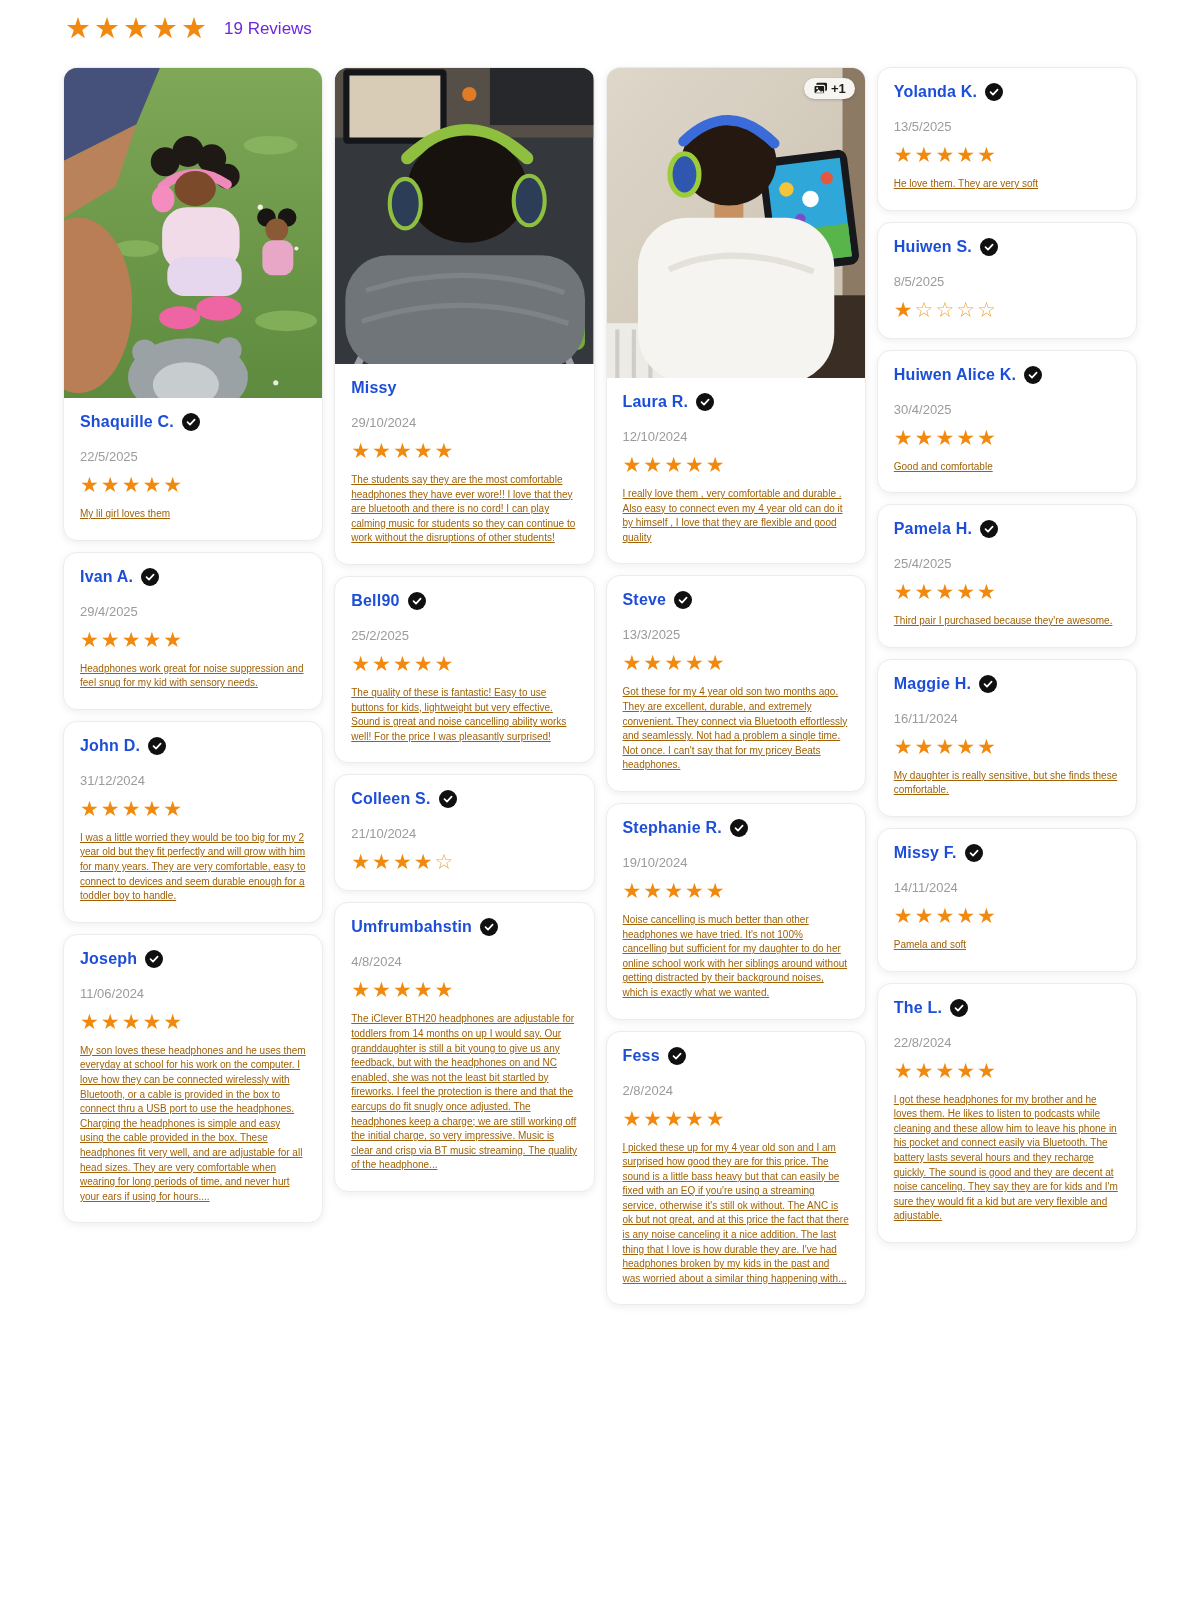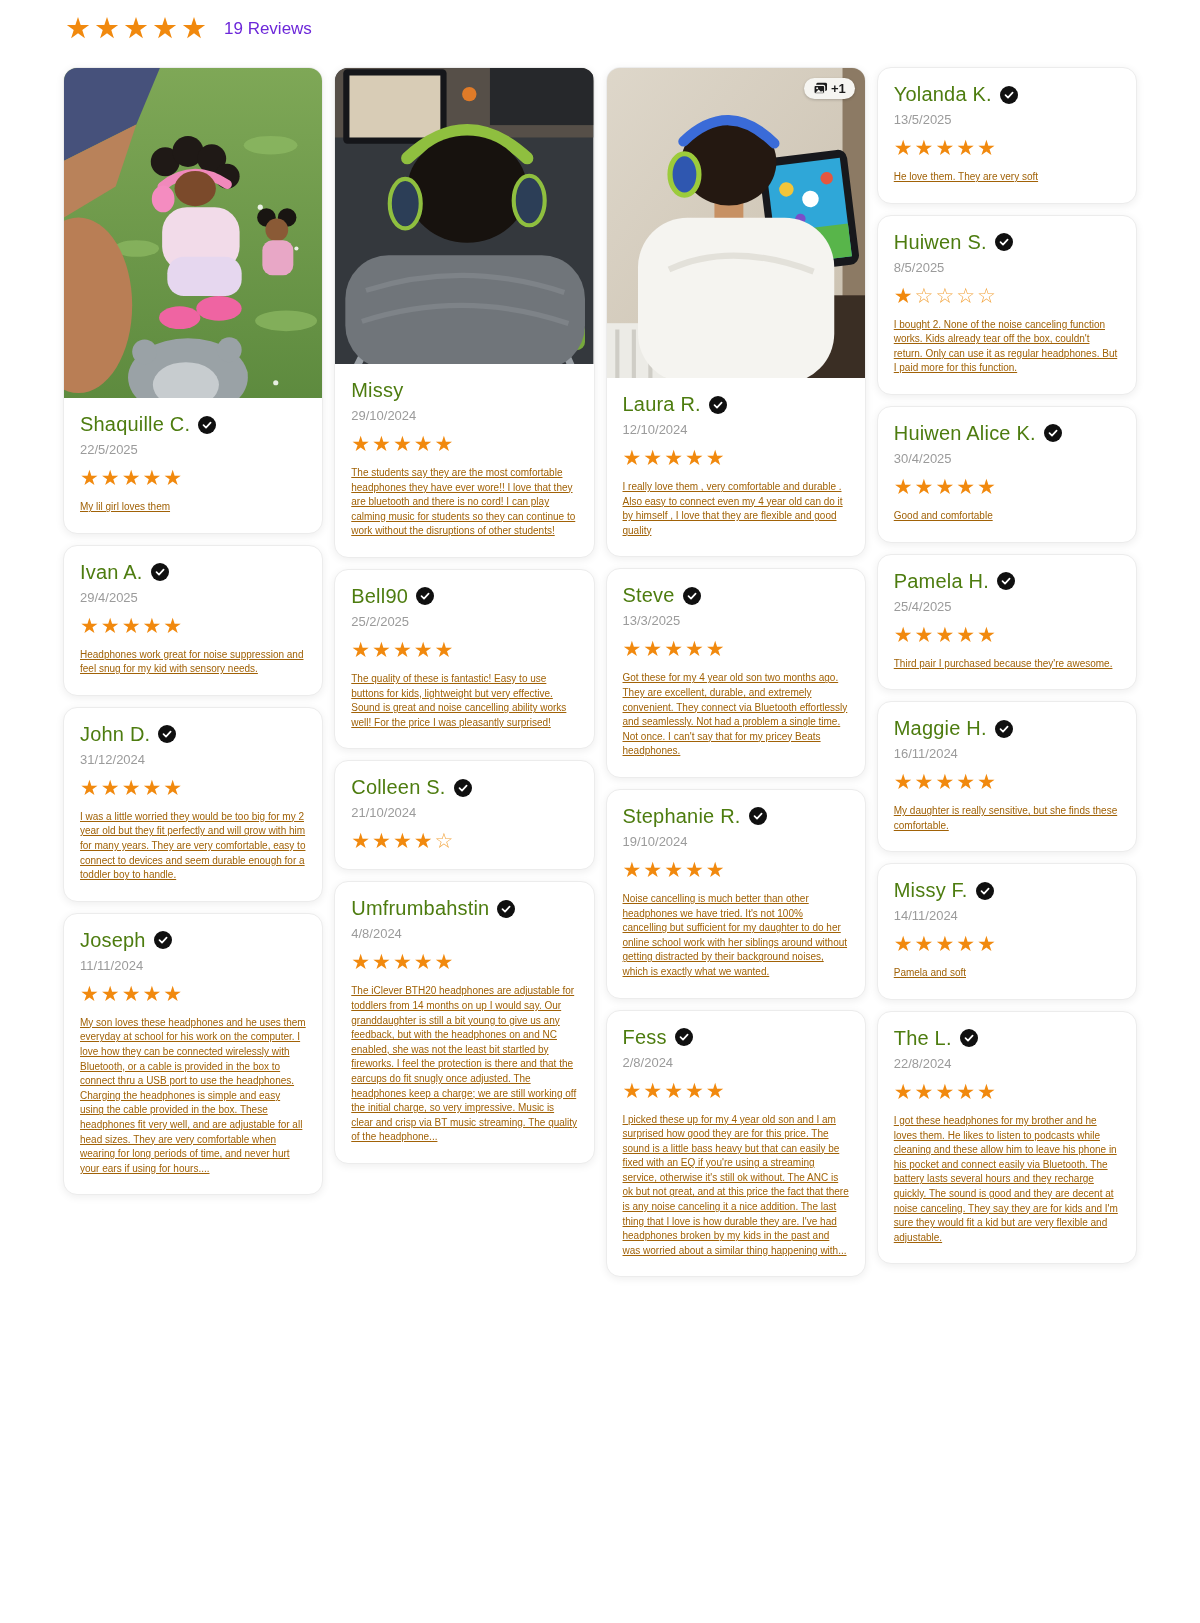--- a/index.html
+++ b/index.html
@@ -16,25 +16,25 @@
   .count{font-size:17px;color:#6d28d9;}
 
   
   .masonry{display:flex;gap:11px;align-items:flex-start;}
   .mcol{flex:1;min-width:0;}
 
   .card{background:#fff;border:1px solid #ececec;border-radius:14px;
         box-shadow:0 2px 8px rgba(0,0,0,.07);overflow:hidden;margin-bottom:11px;}
   .card .content{padding:15px 16px 18px;}
   .namerow{display:flex;align-items:center;gap:8px;}
-  .name{font-weight:400;font-size:20px;color:#4d7c0f;letter-spacing:.2px;}
+  .name{font-weight:700;font-size:16px;color:#1d4ed8;letter-spacing:.2px;}
   .vbadge{width:18px;height:18px;border-radius:50%;background:#101010;display:inline-flex;
           align-items:center;justify-content:center;flex:0 0 auto;}
   .vbadge svg{width:10px;height:10px;}
-  .date{font-size:13px;color:#9b9b9b;margin:6px 0 10px;}
+  .date{font-size:13px;color:#9b9b9b;margin:18px 0 10px;}
   .stars-sm{font-size:21px;letter-spacing:2px;}
   .text{font-size:10px;line-height:1.46;color:#a16207;margin:12px 0 0;text-decoration:underline;}
 
   
   .photo{position:relative;width:100%;overflow:hidden;background:#ddd;}
   .photo svg{display:block;width:100%;height:100%;}
   .photo--girl-grass{height:330px;}
   .photo--boy-classroom{height:296px;}
   .photo--boy-tablet{height:310px;}
   .badge{position:absolute;top:10px;right:10px;background:#f6f5f1;border-radius:14px;
@@ -160,21 +160,21 @@
 
     <div class="content">
       <div class="namerow">
         <span class="name">Joseph</span>
         <span class="vbadge">
           <svg viewBox="0 0 10 10">
                   <path d="M1.5 5.2 L4 7.6 L8.6 2.6" fill="none" stroke="#ffffff" stroke-width="1.7" stroke-linecap="round" stroke-linejoin="round"></path>
                 </svg>
         </span>
       </div>
-      <div class="date">11/11/2024</div>
+      <div class="date">11/06/2024</div>
       <div class="stars stars-sm"><span class="st st-fill">★</span><span class="st st-fill">★</span><span class="st st-fill">★</span><span class="st st-fill">★</span><span class="st st-fill">★</span></div>
       <p class="text">My son loves these headphones and he uses them everyday at school for his work on the computer. I love how they can be connected wirelessly with Bluetooth, or a cable is provided in the box to connect thru a USB port to use the headphones. Charging the headphones is simple and easy using the cable provided in the box. These headphones fit very well, and are adjustable for all head sizes. They are very comfortable when wearing for long periods of time, and never hurt your ears if using for hours....</p>
     </div>
   </article>
 </div>
     <div class="mcol">
   <article class="card">
     <div class="photo photo--boy-classroom">
   <svg viewBox="0 0 250 296" preserveAspectRatio="xMidYMid slice">
     <rect width="250" height="296" fill="#34383d"></rect>
@@ -391,21 +391,20 @@
       <div class="namerow">
         <span class="name">Huiwen S.</span>
         <span class="vbadge">
           <svg viewBox="0 0 10 10">
                   <path d="M1.5 5.2 L4 7.6 L8.6 2.6" fill="none" stroke="#ffffff" stroke-width="1.7" stroke-linecap="round" stroke-linejoin="round"></path>
                 </svg>
         </span>
       </div>
       <div class="date">8/5/2025</div>
       <div class="stars stars-sm"><span class="st st-fill">★</span><span class="st st-empty">☆</span><span class="st st-empty">☆</span><span class="st st-empty">☆</span><span class="st st-empty">☆</span></div>
-      <p class="text">I bought 2. None of the noise canceling function works. Kids already tear off the box, couldn't return. Only can use it as regular headphones. But I paid more for this function.</p>
     </div>
   </article>
 
   <article class="card">
 
     <div class="content">
       <div class="namerow">
         <span class="name">Huiwen Alice K.</span>
         <span class="vbadge">
           <svg viewBox="0 0 10 10">

